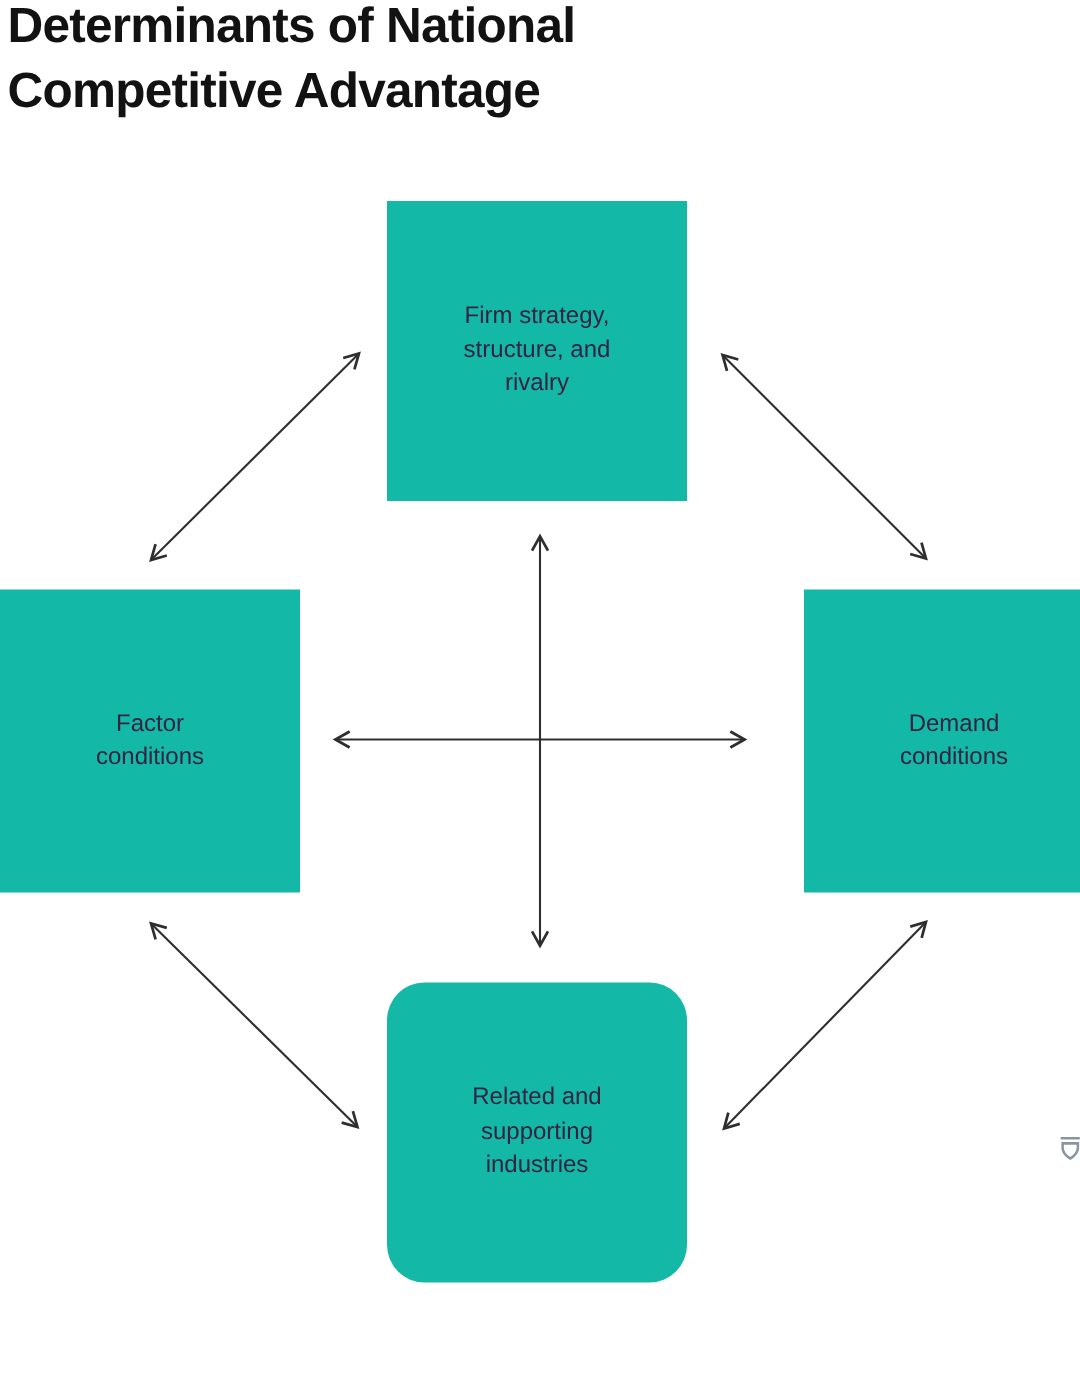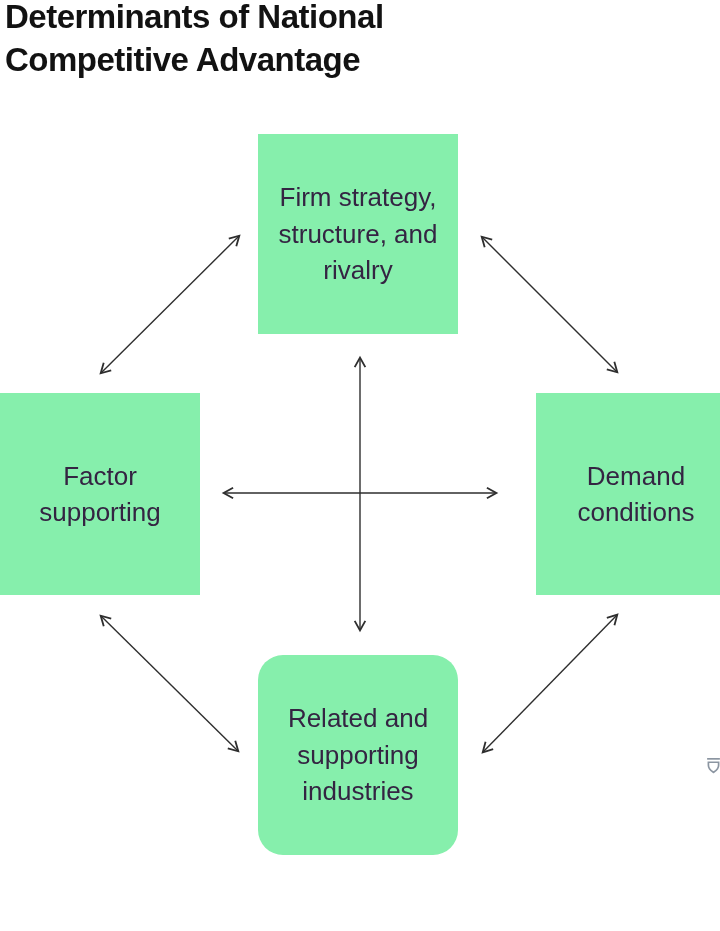--- a/index.html
+++ b/index.html
@@ -35,27 +35,27 @@
     position: absolute;
     left: 0;
     top: 0;
     width: 720px;
     height: 931px;
   }
   .node {
     position: absolute;
     width: 200px;
     height: 200px;
-    background: #86efac;
+    background: #14b8a6;
     color: #342442;
     display: flex;
     align-items: center;
     justify-content: center;
     text-align: center;
-    font-size: 26px;
+    font-size: 16px;
     line-height: 1.4;
     white-space: pre-line;
   }
   .node-top    { left: 258px; top: 134px; }
   .node-left   { left: 0;     top: 393px; height: 202px; }
   .node-right  { left: 536px; top: 393px; height: 202px; }
   .node-bottom { left: 258px; top: 655px; border-radius: 25px; }
   .hbr-logo {
     position: absolute;
     right: -9px;
@@ -95,21 +95,21 @@
   </svg>
 
   <div class="node node-top">
     <span>Firm strategy,
 structure, and
 rivalry</span>
   </div>
 
   <div class="node node-left">
     <span>Factor
-supporting</span>
+conditions</span>
   </div>
 
   <div class="node node-right">
     <span>Demand
 conditions</span>
   </div>
 
   <div class="node node-bottom">
     <span>Related and
 supporting

